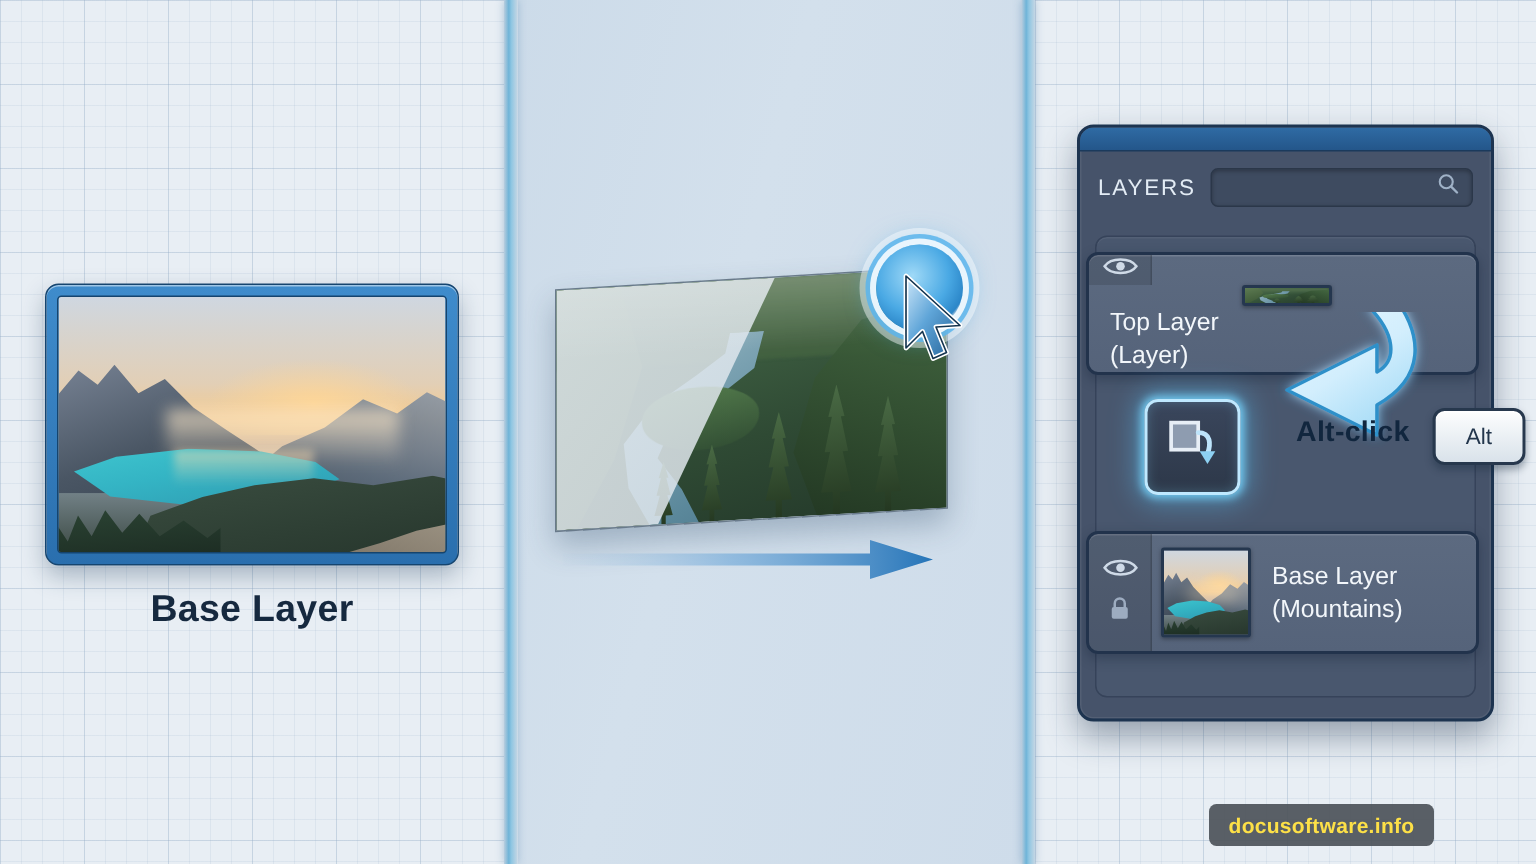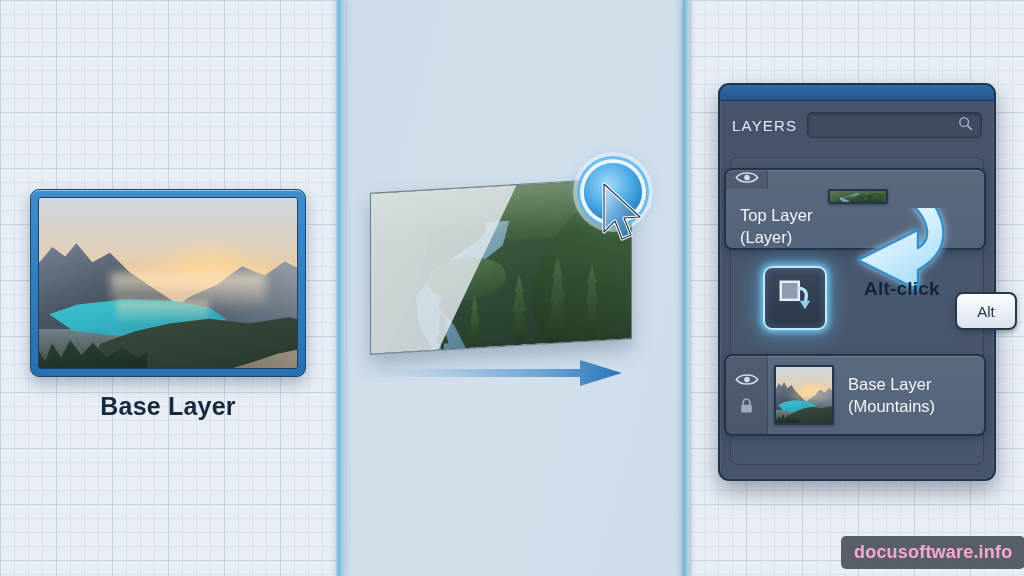--- a/index.html
+++ b/index.html
@@ -200,28 +200,28 @@
   #alt-click-text {
     position: absolute; left: 864px; top: 278px; font-size: 19px; font-weight: bold;
     color: #11263e; letter-spacing: .2px;
   }
   #alt-key {
     position: absolute; left: 955px; top: 272px; width: 62px; height: 38px;
     border-radius: 8px; background: linear-gradient(#fdfefe, #d9e2ea);
     border: 2px solid #27384d;
     box-shadow: 0 3px 5px rgba(20,40,60,0.35), inset 0 1px 0 #fff;
     display: flex; align-items: center; justify-content: center;
-    font-size: 15px; color: #23364c; margin-top: 20px;
+    font-size: 15px; color: #23364c;
   }
 
   
   #watermark {
     position: absolute; left: 806px; top: 536px; padding: 6px 13px;
     background: rgba(78,84,90,0.93); border-radius: 5px;
-    color: #f9a8d4; font-size: 18px; font-weight: bold; letter-spacing: .2px; margin-left: 35px;
+    color: #fde047; font-size: 14px; font-weight: bold; letter-spacing: .2px;
   }
 </style>
 </head>
 <body>
 
 <div id="stage">
 
   <div class="bg-grid" id="sec-left"></div>
   <div id="sec-mid"></div>
   <div class="bg-grid" id="sec-right"></div>

